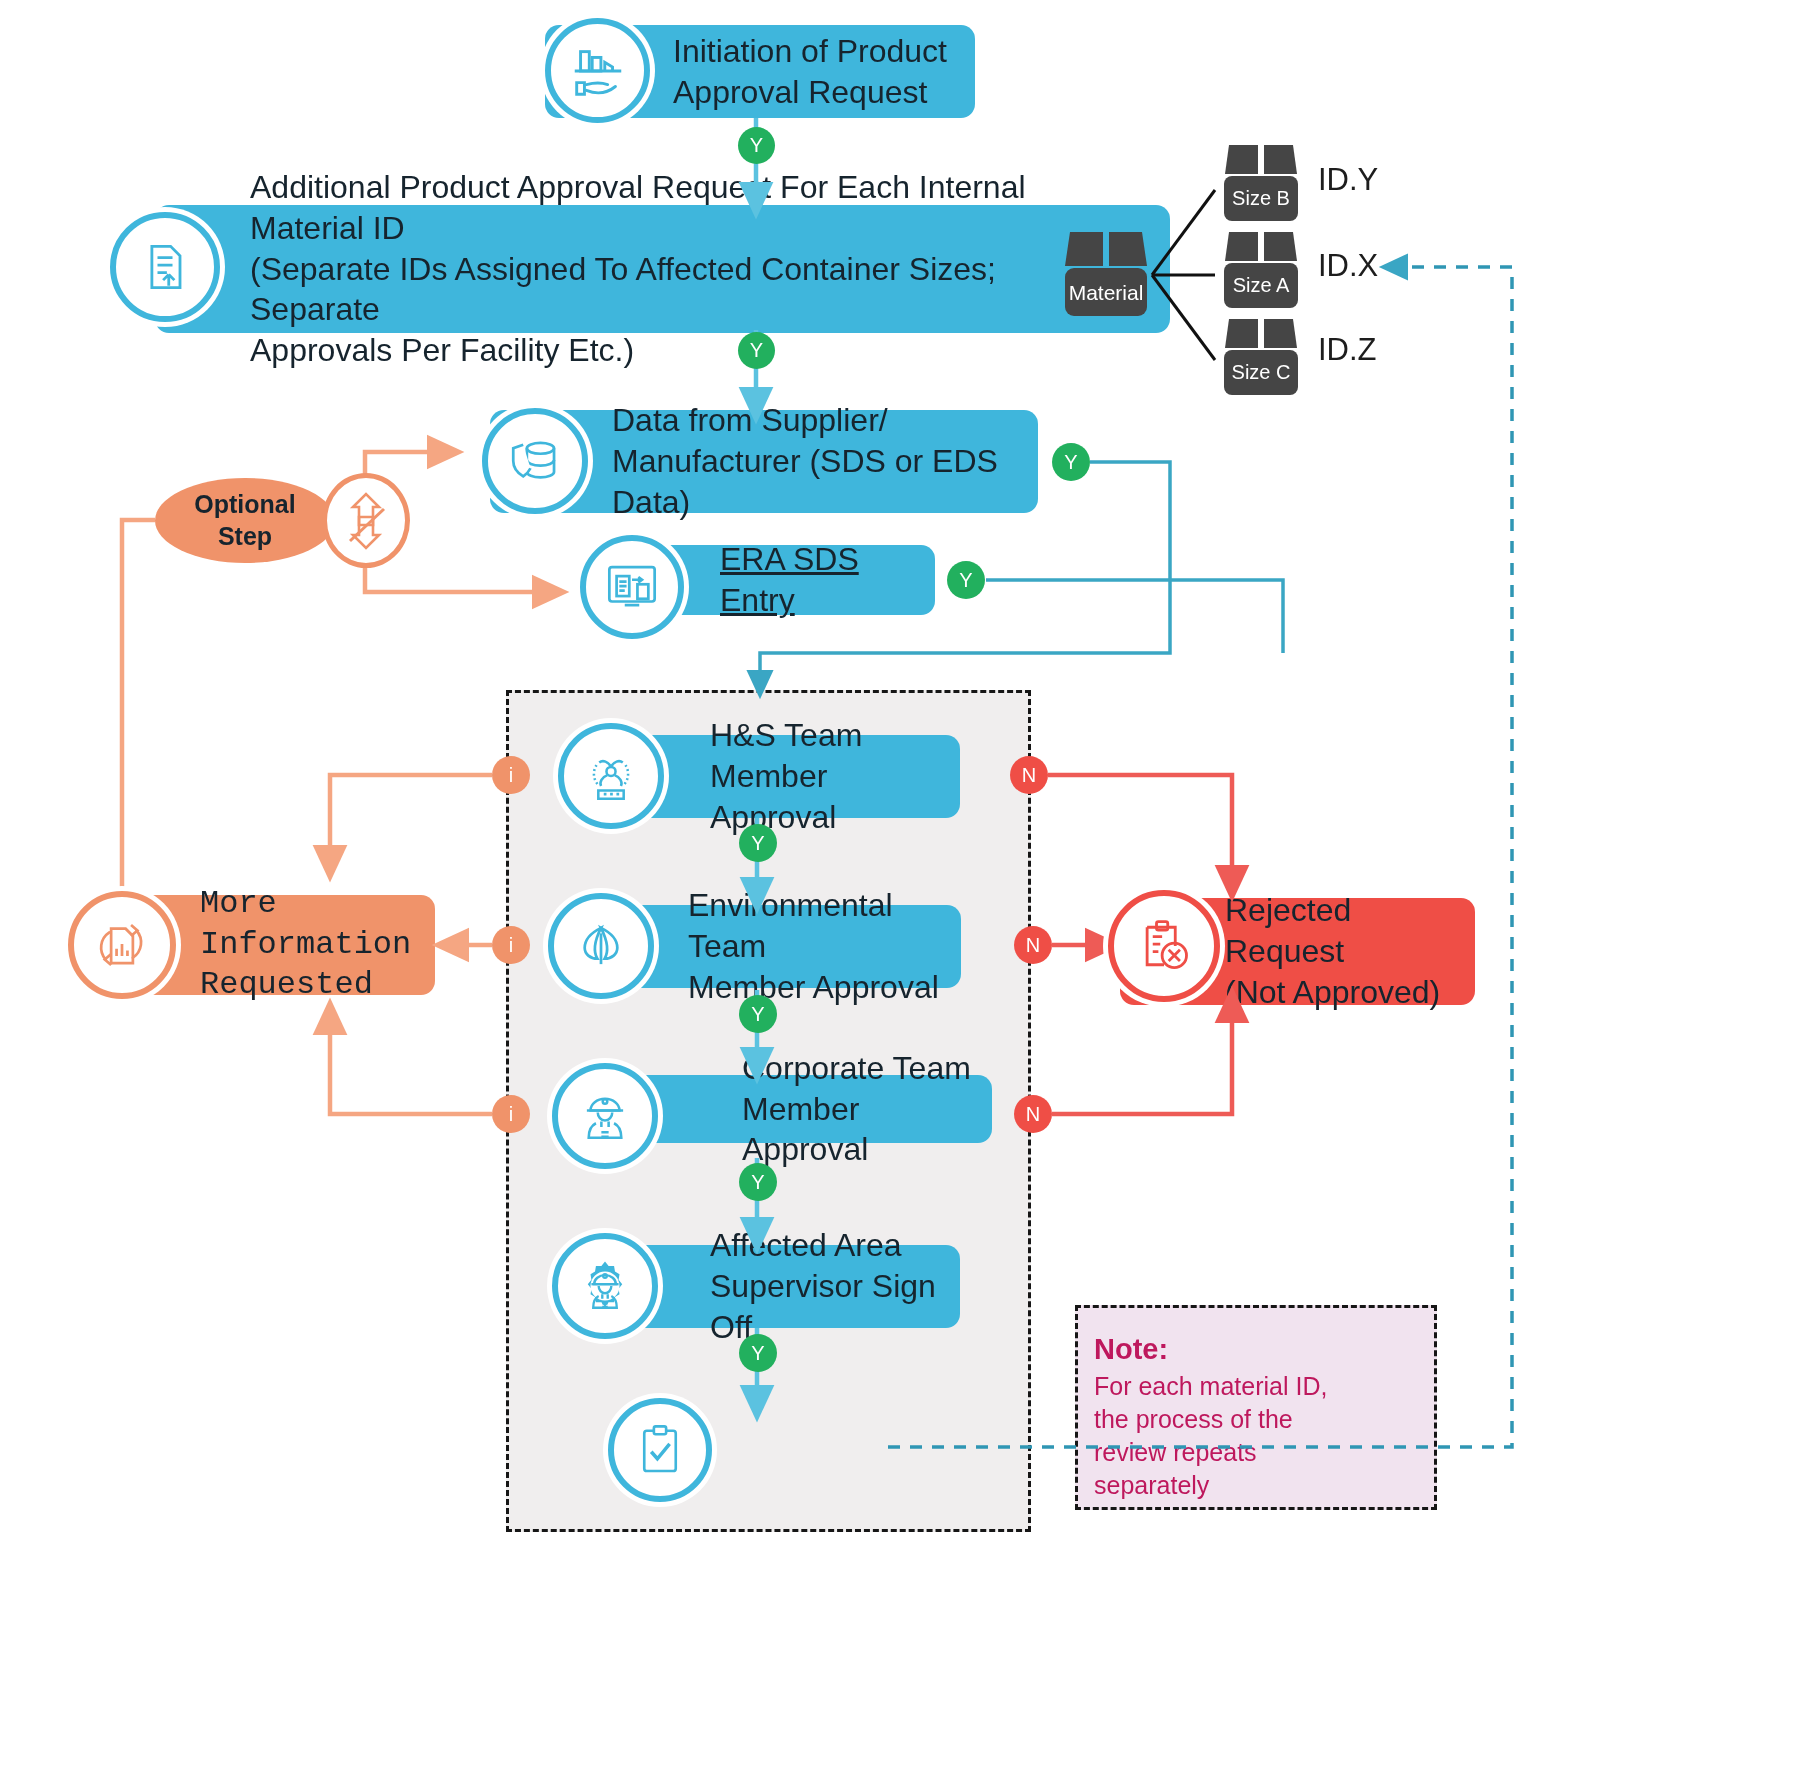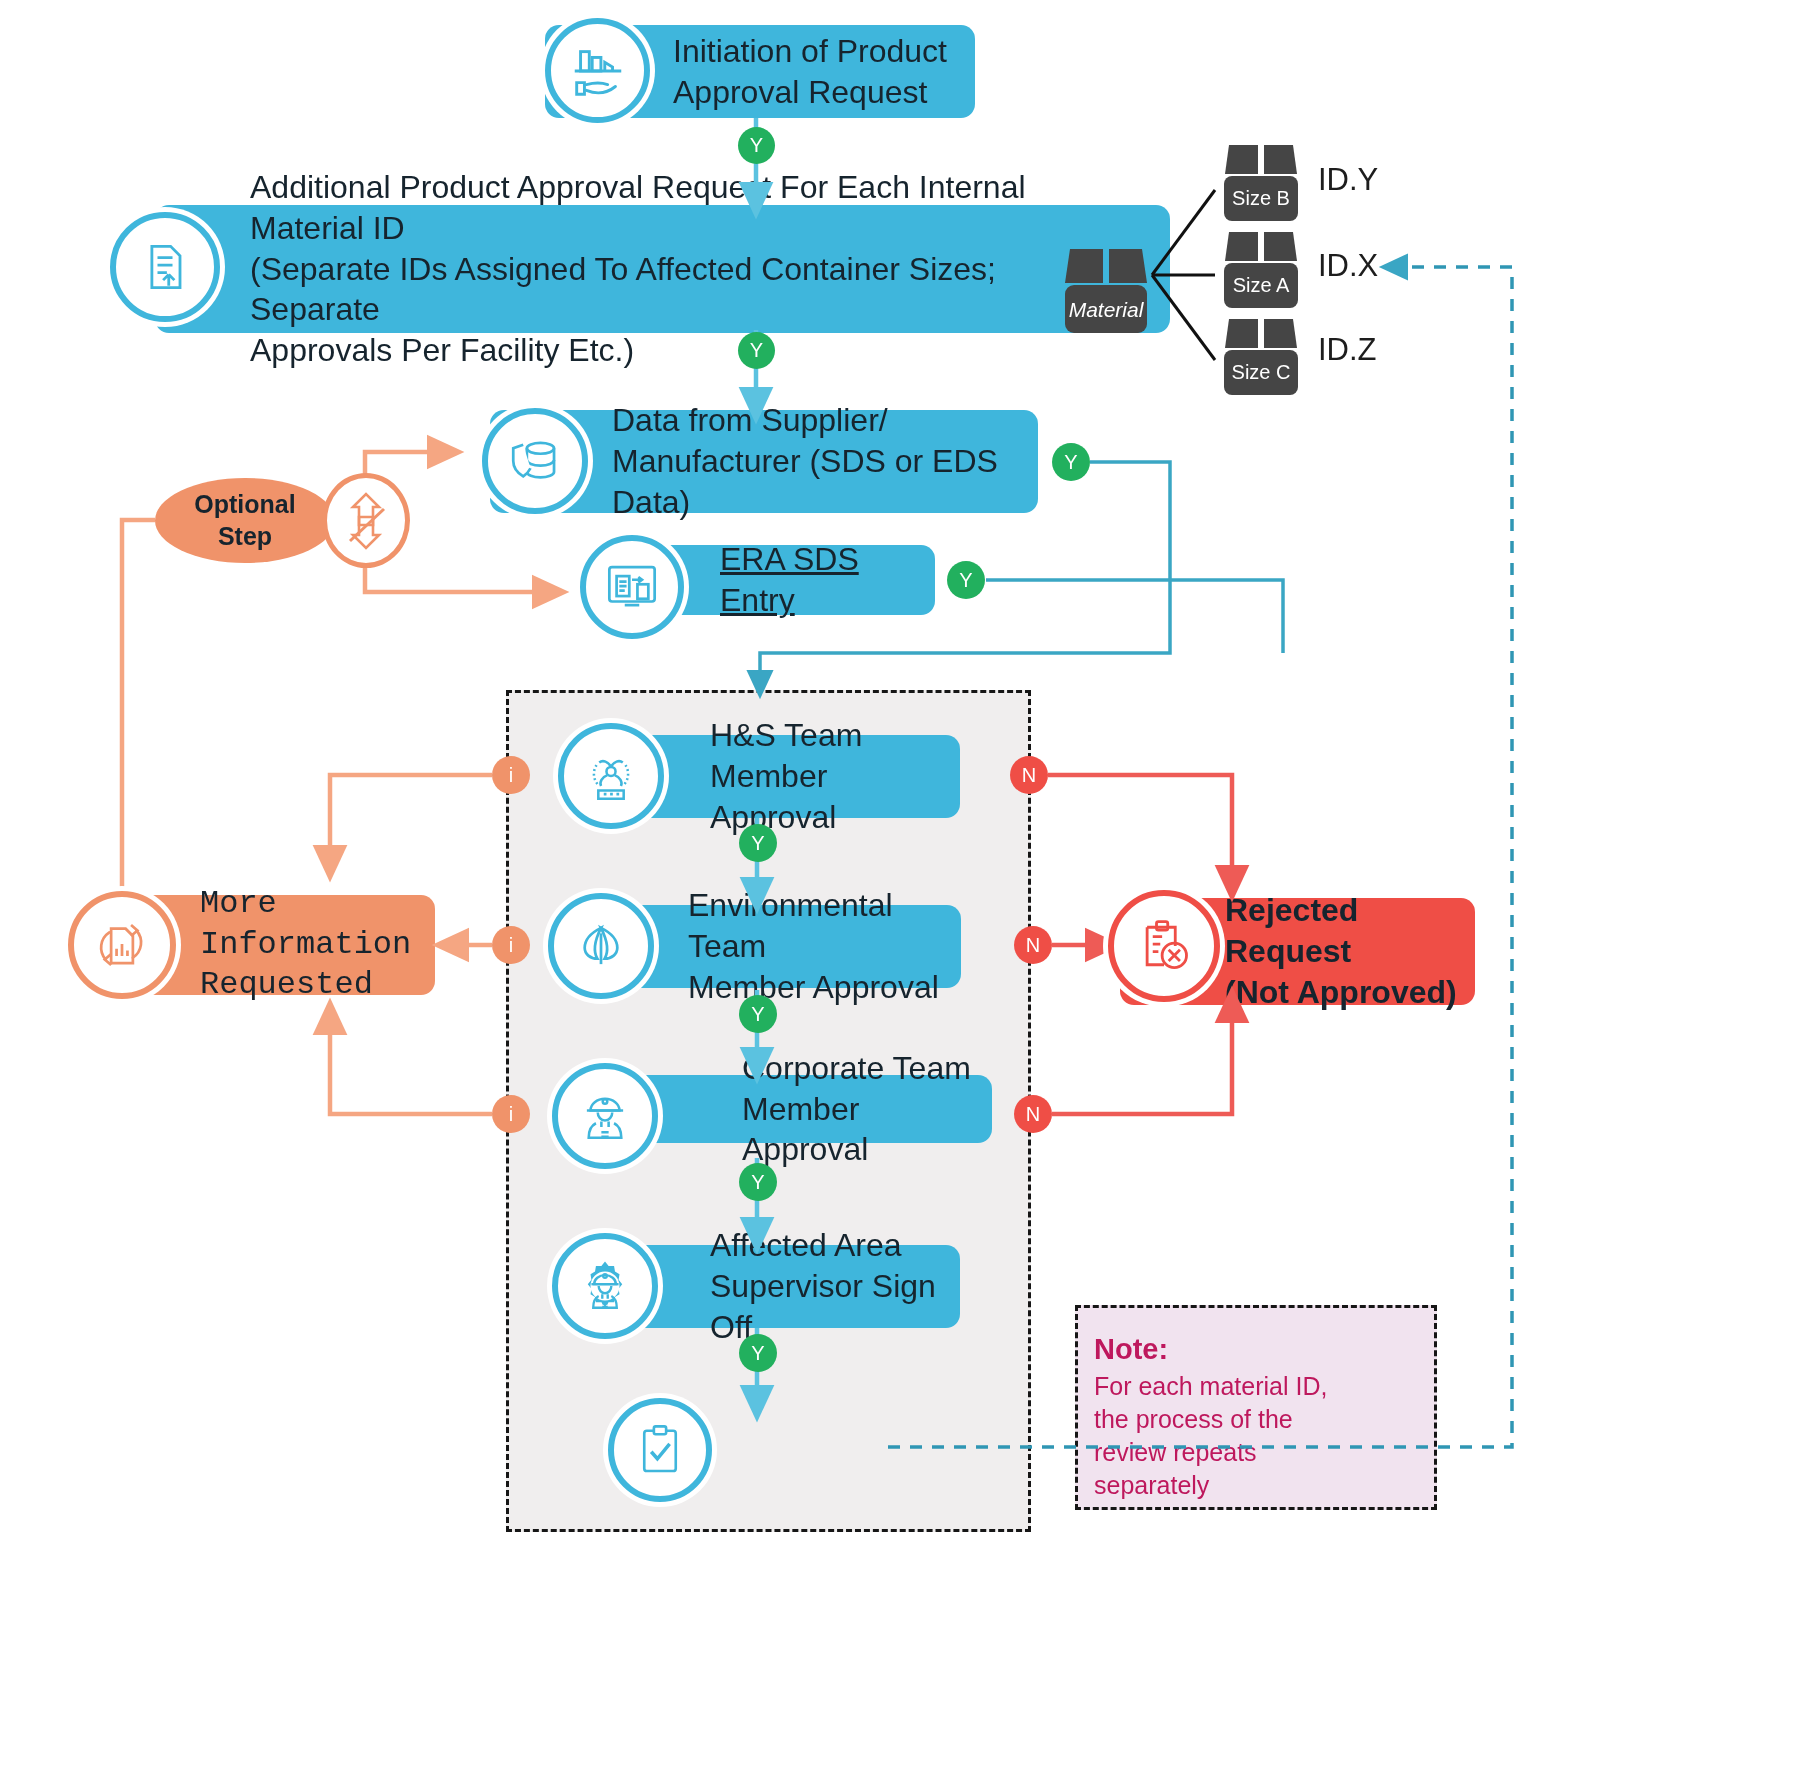--- a/index.html
+++ b/index.html
@@ -184,21 +184,21 @@
     </span>
   </div>
   <div class="ibadge" style="left:110px; top:212px; width:110px; height:110px;">
     <svg width="60" height="60" viewBox="0 0 64 64" fill="none" stroke="#3fb6dc" stroke-width="3">
       <path d="M18 10 h20 l10 10 v34 h-30z"></path>
       <path d="M24 22 h16 M24 30 h16 M24 38 h10"></path>
       <path d="M36 52 v-12 M36 40 l-6 6 M36 40 l6 6"></path>
     </svg>
   </div>
 
-  <div class="carton" style="left:1062px; top:245px; width:88px; height:92px;font-style:italic;">
+  <div class="carton" style="left:1062px; top:228px; width:88px; height:92px;">
     <svg width="88" height="92" viewBox="0 0 88 92">
       <path d="M8 4 h33 v34 h-38 z" fill="#454545"></path>
       <path d="M47 4 h33 l5 34 h-38 z" fill="#454545"></path>
       <rect x="3" y="40" width="82" height="48" rx="9" fill="#454545"></rect>
       <text x="44" y="72" font-family="Liberation Sans, sans-serif" font-size="21" fill="#fff" text-anchor="middle">Material</text>
     </svg>
   </div>
 
   <div class="carton" style="left:1222px; top:142px; width:78px; height:82px;">
     <svg width="78" height="82" viewBox="0 0 78 82">
@@ -373,21 +373,21 @@
     <svg width="58" height="58" viewBox="0 0 64 64" fill="none" stroke="#f0936a" stroke-width="3">
       <path d="M20 14 h16 l8 8 v30 h-24z"></path>
       <path d="M26 44 v-8 M32 44 v-13 M38 44 v-6"></path>
       <path d="M48 16 a20 20 0 0 1 -4 30" stroke-linecap="round"></path>
       <path d="M42 10 l7 6 -7 6"></path>
       <path d="M14 48 a20 20 0 0 1 4 -30" stroke-linecap="round"></path>
       <path d="M20 54 l-7 -6 7 -6"></path>
     </svg>
   </div>
 
-  <div class="pill red" style="left:1120px; top:898px; width:355px; height:107px; padding-left:105px;font-weight:bold;">
+  <div class="pill red" style="left:1120px; top:898px; width:355px; height:107px; padding-left:105px;">
     <span class="txt">
       <span>Rejected Request</span><br>
       <span>(Not Approved)</span>
     </span>
   </div>
   <div class="ibadge red" style="left:1108px; top:890px; width:112px; height:112px;">
     <svg width="60" height="60" viewBox="0 0 64 64" fill="none" stroke="#ef4e46" stroke-width="3">
       <path d="M14 12 h30 v20 M14 12 v40 h18"></path>
       <rect x="24" y="6" width="12" height="9" rx="2"></rect>
       <path d="M20 22 h10 M20 30 h8 M20 38 h6"></path>

